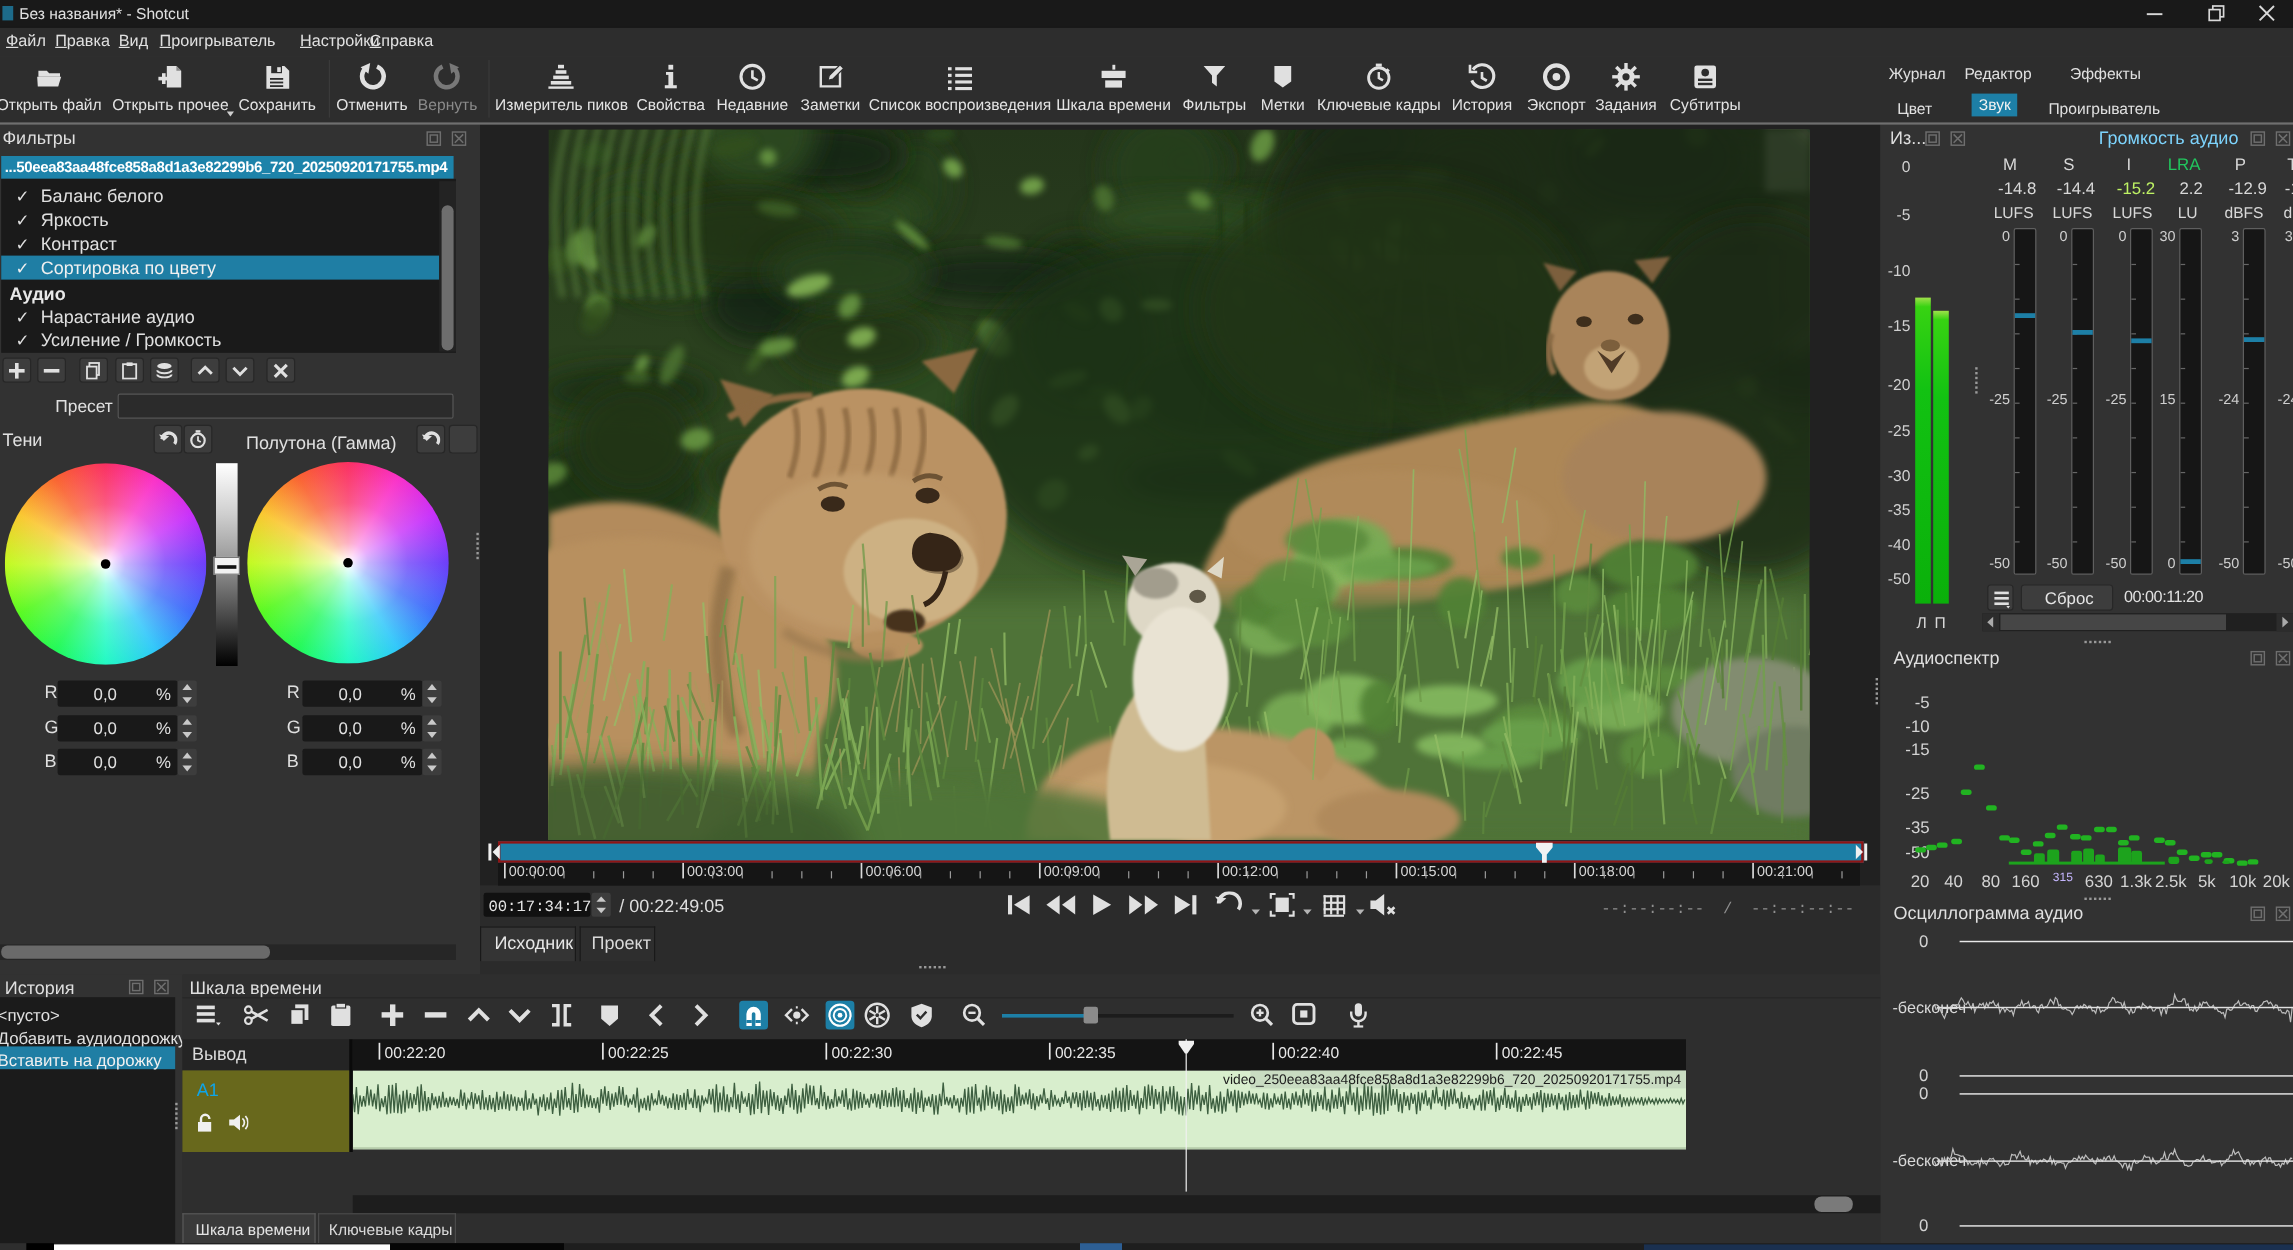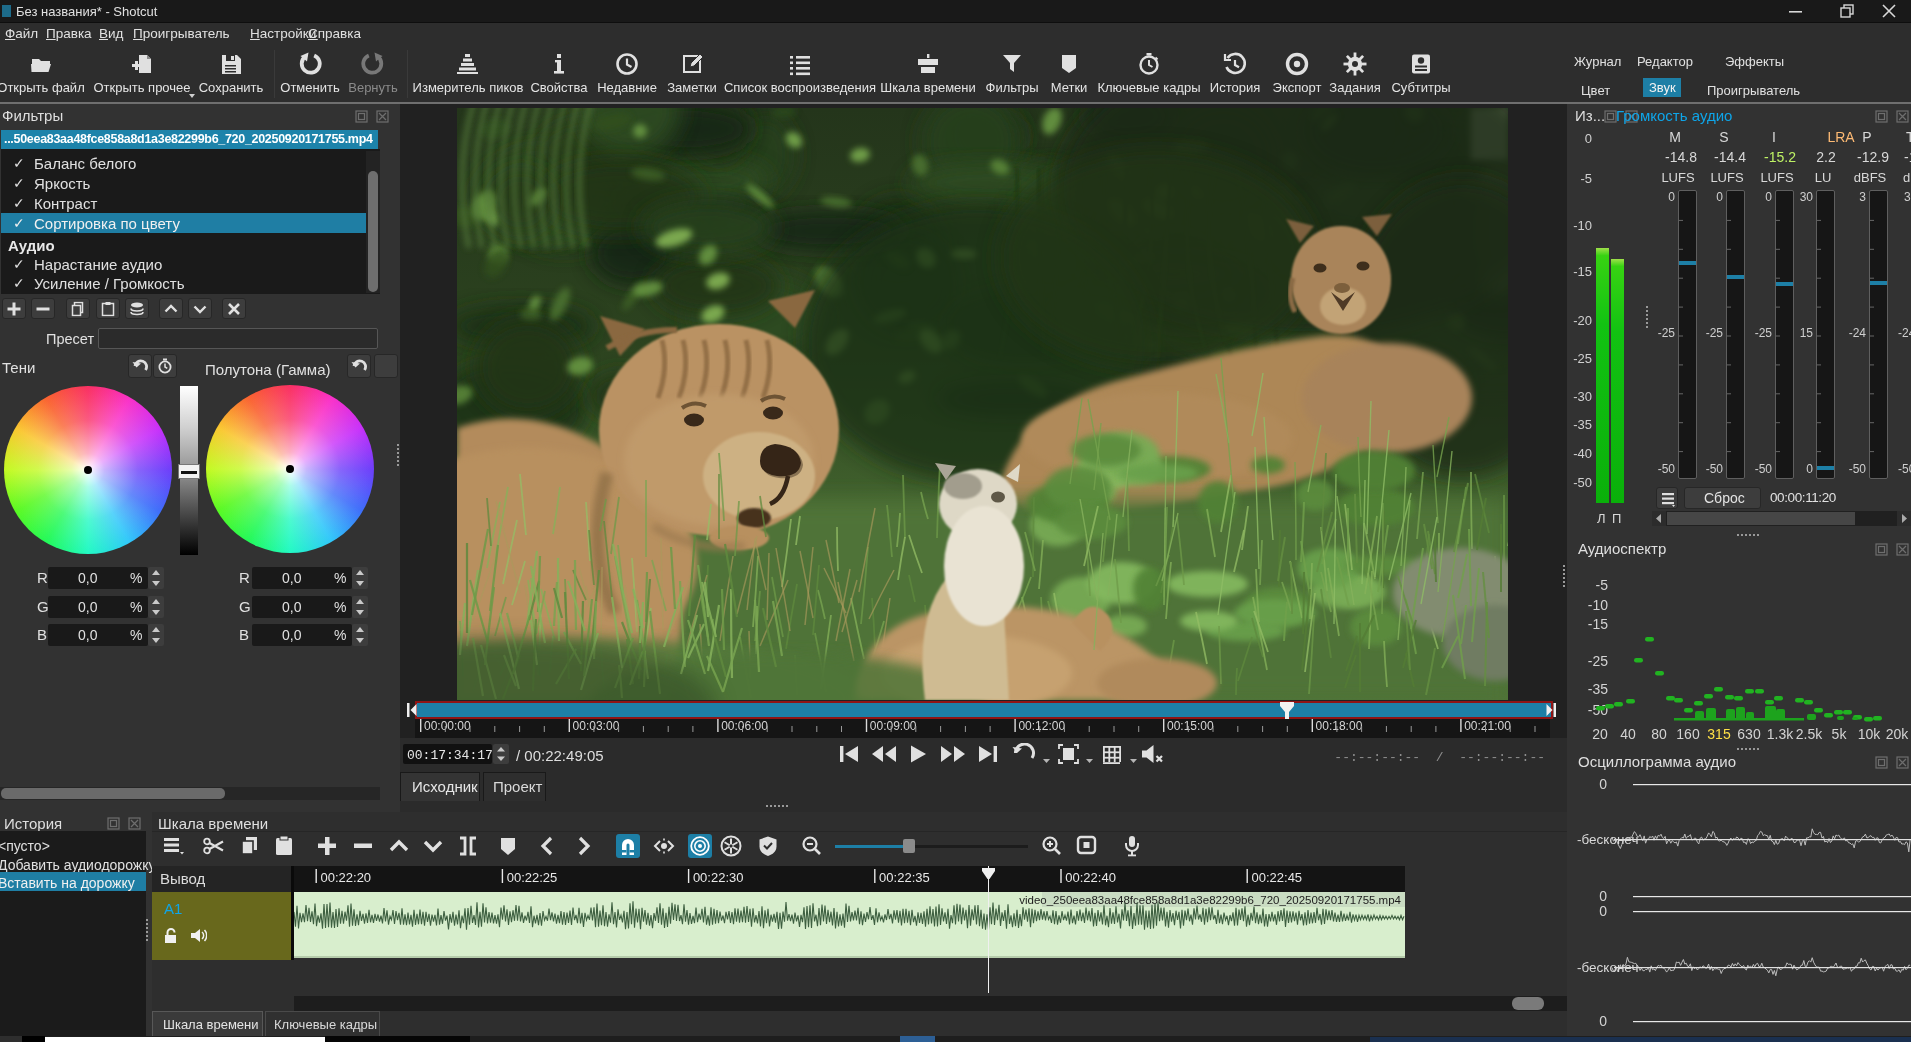--- a/index.html
+++ b/index.html
@@ -1098,21 +1098,21 @@
     <div style="position:absolute;left:1597px;top:511px;font-size:13px;color:#d9d9d9;white-space:nowrap;">Л</div>
     <div style="position:absolute;left:1612px;top:511px;font-size:13px;color:#d9d9d9;white-space:nowrap;">П</div>
     <div style="position:absolute;left:1646px;top:306px;width:2px;height:24px;">
       <div style="position:absolute;left:0;top:0px;width:2px;height:2px;background:#9a9a9a;"></div>
       <div style="position:absolute;left:0;top:4px;width:2px;height:2px;background:#9a9a9a;"></div>
       <div style="position:absolute;left:0;top:8px;width:2px;height:2px;background:#9a9a9a;"></div>
       <div style="position:absolute;left:0;top:12px;width:2px;height:2px;background:#9a9a9a;"></div>
       <div style="position:absolute;left:0;top:16px;width:2px;height:2px;background:#9a9a9a;"></div>
       <div style="position:absolute;left:0;top:20px;width:2px;height:2px;background:#9a9a9a;"></div>
     </div>
-    <div style="position:absolute;left:1616px;top:107px;font-size:15px;color:#0ea5e9;white-space:nowrap;">Громкость аудио</div>
+    <div style="position:absolute;left:1749px;top:107px;font-size:15px;color:#7dd3fc;white-space:nowrap;">Громкость аудио</div>
     <div style="position:absolute;left:1875px;top:109px;width:13px;height:13px;"><svg width="13" height="13" viewBox="0 0 13 13">
         <rect x="1" y="1" width="11" height="11" fill="none" stroke="#6e6e6e" stroke-width="1.2"></rect>
         <rect x="3.5" y="3.5" width="6" height="6" fill="none" stroke="#6e6e6e" stroke-width="1.2"></rect>
       </svg></div>
     <div style="position:absolute;left:1896px;top:109px;width:13px;height:13px;"><svg width="13" height="13" viewBox="0 0 13 13">
         <rect x="1" y="1" width="11" height="11" fill="none" stroke="#6e6e6e" stroke-width="1.2"></rect>
         <path d="M3 3 l7 7 M10 3 l-7 7" stroke="#6e6e6e" stroke-width="1.3"></path>
       </svg></div>
     <div style="position:absolute;left:1675px;top:129px;font-size:14px;color:#d8d8d8;white-space:nowrap;transform:translateX(-50%);">M</div>
     <div style="position:absolute;left:1681px;top:149px;font-size:14px;color:#d8d8d8;white-space:nowrap;transform:translateX(-50%);">-14.8</div>
@@ -1164,21 +1164,21 @@
         <rect x="0" y="144.5" width="4" height="1" fill="#666"></rect>
         <rect x="0" y="173.4" width="4" height="1" fill="#666"></rect>
         <rect x="0" y="202.3" width="4" height="1" fill="#666"></rect>
         <rect x="0" y="231.2" width="4" height="1" fill="#666"></rect>
         <rect x="0" y="260.1" width="4" height="1" fill="#666"></rect>
       </svg></div>
     <div style="position:absolute;left:1772px;top:190px;font-size:12px;color:#cfcfcf;white-space:nowrap;transform:translateX(-100%);">0</div>
     <div style="position:absolute;left:1772px;top:326px;font-size:12px;color:#cfcfcf;white-space:nowrap;transform:translateX(-100%);">-25</div>
     <div style="position:absolute;left:1772px;top:462px;font-size:12px;color:#cfcfcf;white-space:nowrap;transform:translateX(-100%);">-50</div>
     <div style="position:absolute;left:1776px;top:282px;width:17px;height:4px;background:#1d7fa6;"></div>
-    <div style="position:absolute;left:1820px;top:129px;font-size:14px;color:#fdba74;white-space:nowrap;transform:translateX(-50%);margin-left:21px;">LRA</div>
+    <div style="position:absolute;left:1820px;top:129px;font-size:14px;color:#22c55e;white-space:nowrap;transform:translateX(-50%);">LRA</div>
     <div style="position:absolute;left:1826px;top:149px;font-size:14px;color:#d8d8d8;white-space:nowrap;transform:translateX(-50%);">2.2</div>
     <div style="position:absolute;left:1823px;top:170px;font-size:13px;color:#d8d8d8;white-space:nowrap;transform:translateX(-50%);">LU</div>
     <div style="position:absolute;left:1816px;top:190px;width:19px;height:289px;background:#161616;border:1px solid #5f5f5f;border-radius:2px;"></div>
     <div style="position:absolute;left:1817px;top:191px;width:6px;height:287px;"><svg width="6" height="287" viewBox="0 0 6 287">
         <rect x="0" y="28.9" width="4" height="1" fill="#666"></rect>
         <rect x="0" y="57.8" width="4" height="1" fill="#666"></rect>
         <rect x="0" y="86.7" width="4" height="1" fill="#666"></rect>
         <rect x="0" y="115.6" width="4" height="1" fill="#666"></rect>
         <rect x="0" y="144.5" width="4" height="1" fill="#666"></rect>
         <rect x="0" y="173.4" width="4" height="1" fill="#666"></rect>
@@ -1261,21 +1261,21 @@
     <div style="position:absolute;left:1608px;top:577px;font-size:14px;color:#d3d3d3;white-space:nowrap;transform:translateX(-100%);">-5</div>
     <div style="position:absolute;left:1608px;top:597px;font-size:14px;color:#d3d3d3;white-space:nowrap;transform:translateX(-100%);">-10</div>
     <div style="position:absolute;left:1608px;top:616px;font-size:14px;color:#d3d3d3;white-space:nowrap;transform:translateX(-100%);">-15</div>
     <div style="position:absolute;left:1608px;top:653px;font-size:14px;color:#d3d3d3;white-space:nowrap;transform:translateX(-100%);">-25</div>
     <div style="position:absolute;left:1608px;top:681px;font-size:14px;color:#d3d3d3;white-space:nowrap;transform:translateX(-100%);">-35</div>
     <div style="position:absolute;left:1608px;top:702px;font-size:14px;color:#d3d3d3;white-space:nowrap;transform:translateX(-100%);">-50</div>
     <div style="position:absolute;left:1600px;top:726px;font-size:14px;color:#d3d3d3;white-space:nowrap;transform:translateX(-50%);">20</div>
     <div style="position:absolute;left:1628px;top:726px;font-size:14px;color:#d3d3d3;white-space:nowrap;transform:translateX(-50%);">40</div>
     <div style="position:absolute;left:1659px;top:726px;font-size:14px;color:#d3d3d3;white-space:nowrap;transform:translateX(-50%);">80</div>
     <div style="position:absolute;left:1688px;top:726px;font-size:14px;color:#d3d3d3;white-space:nowrap;transform:translateX(-50%);">160</div>
-    <div style="position:absolute;left:1719px;top:726px;font-size:14px;color:#fde047;white-space:nowrap;transform:translateX(-50%);">315</div>
+    <div style="position:absolute;left:1719px;top:726px;font-size:10px;color:#c4b5fd;white-space:nowrap;transform:translateX(-50%);">315</div>
     <div style="position:absolute;left:1749px;top:726px;font-size:14px;color:#d3d3d3;white-space:nowrap;transform:translateX(-50%);">630</div>
     <div style="position:absolute;left:1780px;top:726px;font-size:14px;color:#d3d3d3;white-space:nowrap;transform:translateX(-50%);">1.3k</div>
     <div style="position:absolute;left:1809px;top:726px;font-size:14px;color:#d3d3d3;white-space:nowrap;transform:translateX(-50%);">2.5k</div>
     <div style="position:absolute;left:1839px;top:726px;font-size:14px;color:#d3d3d3;white-space:nowrap;transform:translateX(-50%);">5k</div>
     <div style="position:absolute;left:1869px;top:726px;font-size:14px;color:#d3d3d3;white-space:nowrap;transform:translateX(-50%);">10k</div>
     <div style="position:absolute;left:1897px;top:726px;font-size:14px;color:#d3d3d3;white-space:nowrap;transform:translateX(-50%);">20k</div>
     <svg width="344" height="212" viewBox="0 0 344 212" style="position:absolute;left:1567px;top:536px;">
       <rect x="29" y="170" width="9" height="4.5" rx="2.2" fill="#21b321"></rect>
       <rect x="38" y="168" width="9" height="4.5" rx="2.2" fill="#21b321"></rect>
       <rect x="47" y="166" width="9" height="4.5" rx="2.2" fill="#21b321"></rect>

